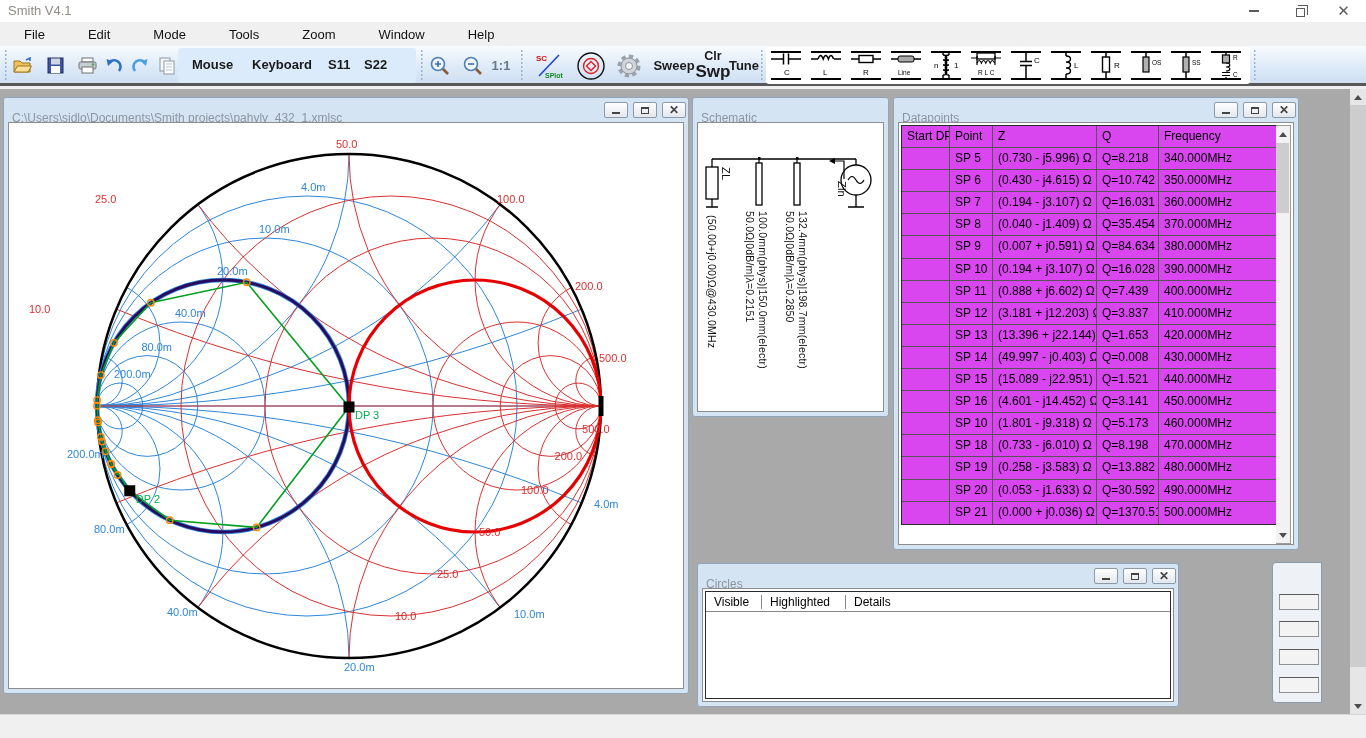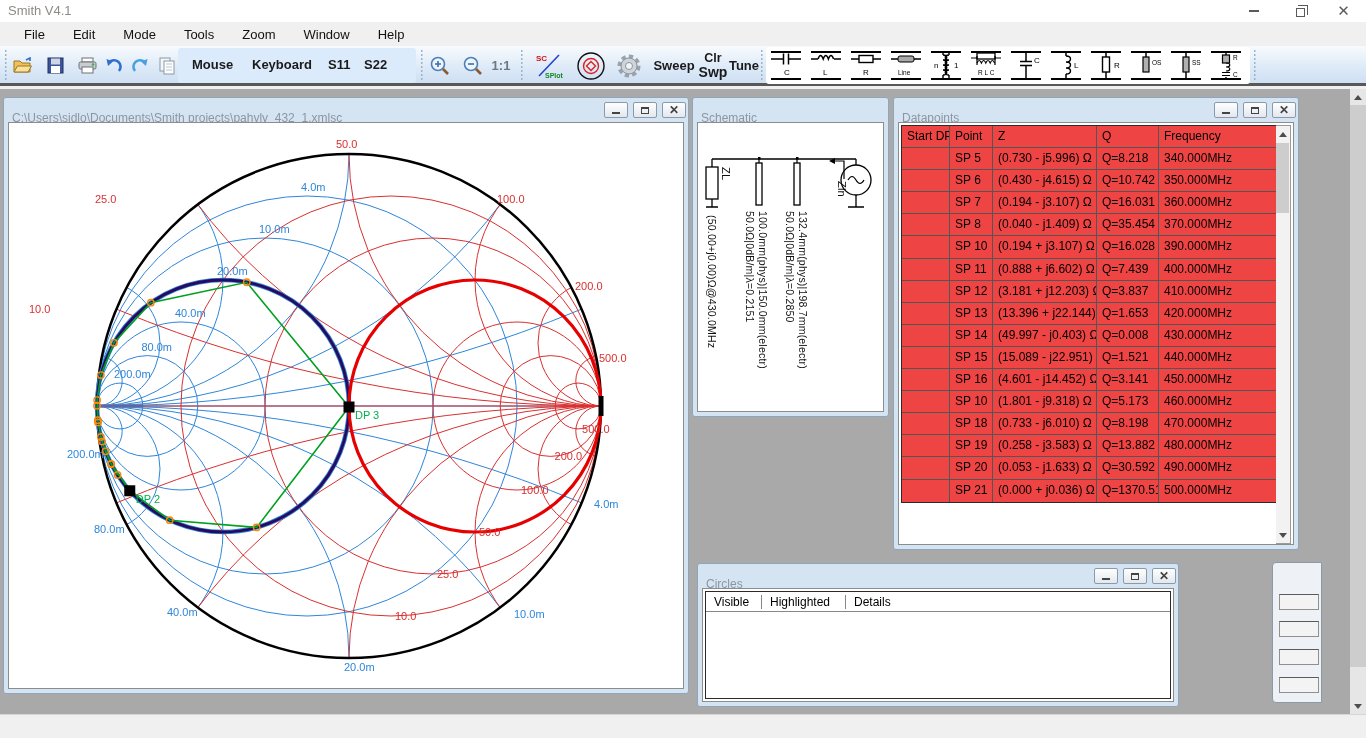--- a/index.html
+++ b/index.html
@@ -8,21 +8,21 @@
 
   
   #titlebar { position:absolute; left:0; top:0; width:1366px; height:22px; background:#ffffff; }
   #app-title { position:absolute; left:8px; top:3px; font-size:13px; color:#8f8b85; }
   .winctl { position:absolute; top:0; width:45px; height:22px; display:flex; align-items:center; justify-content:center; color:#5a5a5a; }
   #btn-min{ right:90px; } #btn-restore{ right:45px; } #btn-close{ right:0; font-size:15px; }
   .minbar{ width:10px; height:1.5px; background:#5a5a5a; }
   .restore-glyph{ position:relative; width:9px; height:9px; border:1px solid #5a5a5a; background:#fff; margin-top:2px; margin-left:3px;}
   .restore-glyph:before{ content:""; position:absolute; left:1px; top:-4px; width:9px; height:9px; border:1px solid #5a5a5a; border-bottom:none; border-left:none;}
 
-  #menubar { position:absolute; left:0; top:22px; width:1366px; height:24px; background:#f0f0f0; display:flex; align-items:center; padding-left:10px; }
+  #menubar { position:absolute; left:0; top:22px; width:1366px; height:24px; background:#f0f0f0; display:flex; align-items:center; padding-left:10px;gap:15px; }
   .menu-item { font-size:13px; color:#111; padding:3px 14px; }
 
   #toolbar { position:absolute; left:0; top:46px; width:1366px; height:40px;
     background:linear-gradient(#f8fbfe,#dcE9f7 60%,#cfe0f3); border-bottom:3px solid #585858; }
   .tb-sep { position:absolute; top:4px; height:30px; width:3px;
     background-image:repeating-linear-gradient(#9ab4cc 0 2px, transparent 2px 4px); background-size:1.5px 100%; background-repeat:no-repeat; background-position:center; }
   .tb-btn { position:absolute; top:3px; height:33px; display:flex; align-items:center; justify-content:center; border-radius:3px; }
   .tb-label { font-size:13px; font-weight:bold; color:#1a1a1a; }
   #grp-mode { position:absolute; left:178px; top:2px; width:238px; height:35px; background:#dcebfb; border-radius:3px; }
   #grp-components { position:absolute; left:766px; top:1px; width:484px; height:37px; background:#ffffff; border-radius:3px; display:flex; align-items:center; }
@@ -52,21 +52,21 @@
 
   #win-chart { left:3px; top:97px; width:686px; height:597px; }
   #win-schematic { left:692px; top:97px; width:197px; height:320px; }
   #win-datapoints { left:893px; top:97px; width:406px; height:453px; }
   #win-circles { left:697px; top:563px; width:482px; height:144px; }
 
   
   .vtext { position:absolute; writing-mode:vertical-rl; font-size:10.5px; color:#111; white-space:nowrap; letter-spacing:0.2px; }
 
   
-  #dp-table { position:absolute; left:2px; top:2px; width:381px; border:1px solid #2a2a2a; background:#ef4444; }
+  #dp-table { position:absolute; left:2px; top:2px; width:381px; border:1px solid #2a2a2a; background:#d946ef; }
   .dp-row { display:flex; height:22.1px; border-bottom:1px solid #555; }
   .dp-row:last-child { border-bottom:none; }
   .dp-cell { font-size:12px; color:#000; padding:3px 4px 0 5px; border-right:1px solid #555; overflow:hidden; white-space:nowrap; }
   .c0{width:48px;} .c1{width:43px;} .c2{width:104px;} .c3{width:62px;} .c4{width:122px; border-right:none;}
   #dp-scroll { position:absolute; right:2px; top:2px; width:15px; height:419px; background:#f2f2f2; border:1px solid #9a9a9a; border-left:none; }
   #dp-thumb { position:absolute; left:0; top:17px; width:13px; height:70px; background:#cdcdcd; }
 
   
   #ci-table { position:absolute; left:2px; top:2px; right:2px; bottom:2px; border:1px solid #2a2a2a; background:#fff; }
   #ci-header { display:flex; height:20px; border-bottom:1px solid #888; align-items:center; }
@@ -196,21 +196,21 @@
         <circle cx="15" cy="15" r="9" fill="#d9dde2" stroke="#9aa2ac" stroke-width="5" stroke-dasharray="4 3"></circle>
         <circle cx="15" cy="15" r="8" fill="#cfd4da" stroke="#8d959f"></circle>
         <circle cx="15" cy="15" r="3.5" fill="#f2f4f6" stroke="#8d959f"></circle>
       </svg>
     </div>
     <div class="tb-btn" style="left:652px;width:44px">
       <span class="tb-label">Sweep</span>
     </div>
     <div class="tb-btn" style="left:697px;width:32px;flex-direction:column;line-height:1.05">
       <span class="tb-label" style="font-size:12.5px">Clr</span>
-      <span class="tb-label" style="font-size:14px">Swp</span>
+      <span class="tb-label" style="font-size:17px">Swp</span>
     </div>
     <div class="tb-btn" style="left:724px;width:40px">
       <span class="tb-label">Tune</span>
     </div>
 
     <div class="tb-sep" style="left:760px"></div>
     <div id="grp-components">
 
       <div class="comp-btn">
         <svg width="38" height="33" viewBox="0 0 38 33">
@@ -537,20 +537,27 @@
           </div>
           <div class="dp-row">
             <div class="dp-cell c0"></div>
             <div class="dp-cell c1">SP 8</div>
             <div class="dp-cell c2">(0.040 - j1.409) Ω</div>
             <div class="dp-cell c3">Q=35.454</div>
             <div class="dp-cell c4">370.000MHz</div>
           </div>
           <div class="dp-row">
             <div class="dp-cell c0"></div>
+            <div class="dp-cell c1">SP 9</div>
+            <div class="dp-cell c2">(0.007 + j0.591) Ω</div>
+            <div class="dp-cell c3">Q=84.634</div>
+            <div class="dp-cell c4">380.000MHz</div>
+          </div>
+          <div class="dp-row">
+            <div class="dp-cell c0"></div>
             <div class="dp-cell c1">SP 10</div>
             <div class="dp-cell c2">(0.194 + j3.107) Ω</div>
             <div class="dp-cell c3">Q=16.028</div>
             <div class="dp-cell c4">390.000MHz</div>
           </div>
           <div class="dp-row">
             <div class="dp-cell c0"></div>
             <div class="dp-cell c1">SP 11</div>
             <div class="dp-cell c2">(0.888 + j6.602) Ω</div>
             <div class="dp-cell c3">Q=7.439</div>

